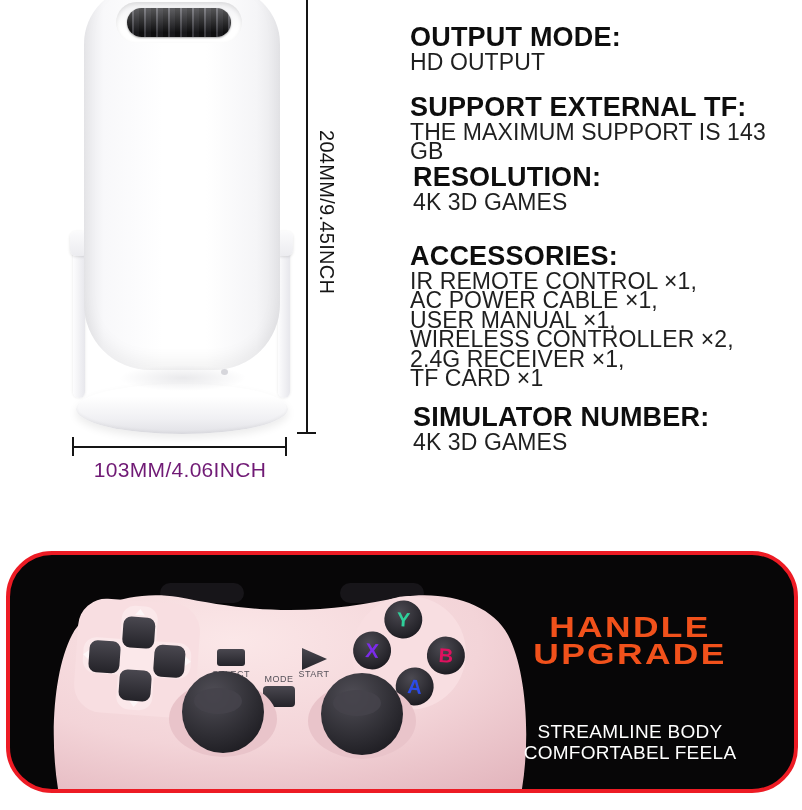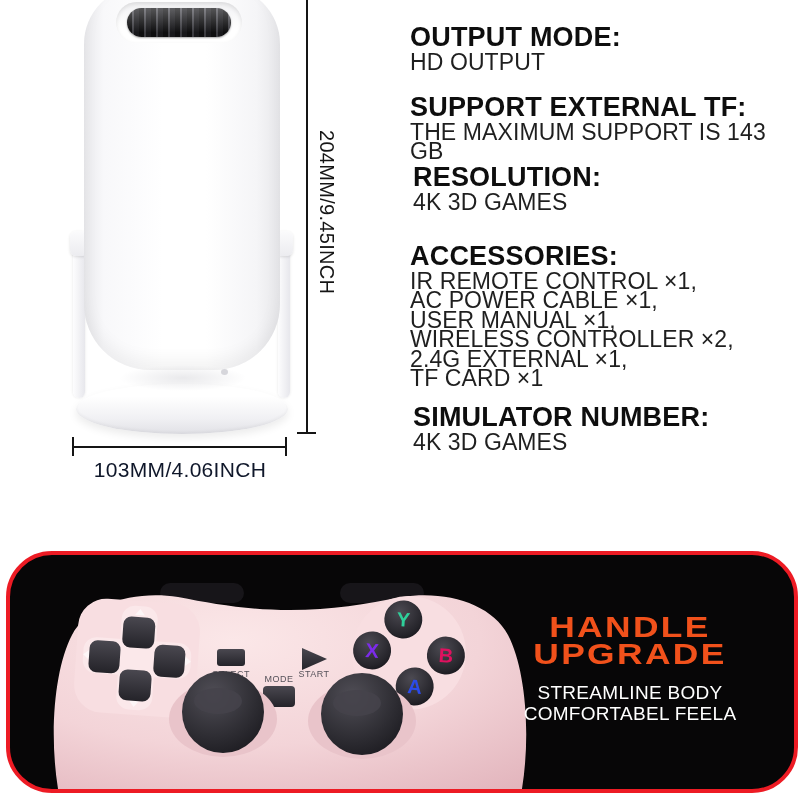--- a/index.html
+++ b/index.html
@@ -32,33 +32,33 @@
   .dim{position:absolute;background:transparent;}
   .dim-line-v{left:306px;top:0;width:0;height:434px;border-left:2px solid #151515;}
   .dim-tick-vb{left:297px;top:432px;width:19px;height:0;border-top:2px solid #151515;}
   .dim-line-h{left:73px;top:446px;width:214px;height:0;border-top:2px solid #151515;}
   .dim-tick-hl{left:72px;top:437px;width:0;height:19px;border-left:2px solid #151515;}
   .dim-tick-hr{left:285px;top:437px;width:0;height:19px;border-left:2px solid #151515;}
   .dim-label-v{position:absolute;left:247px;top:199px;width:160px;height:22px;
             transform:rotate(90deg);transform-origin:center;text-align:center;
             font-size:20px;letter-spacing:0.3px;color:#151515;white-space:nowrap;}
   .dim-label-h{position:absolute;left:63px;top:458px;width:234px;text-align:center;
-            font-size:21px;letter-spacing:0.3px;color:#0f172a;white-space:nowrap;}
+            font-size:21px;letter-spacing:0.3px;color:#701a75;white-space:nowrap;}
   
   .spec{position:absolute;left:410px;width:370px;}
   .spec-h{font-size:27px;font-weight:700;letter-spacing:0.2px;color:#0e0e0e;margin:0 0 6px 0;line-height:20px;}
   .spec-l{font-size:23px;color:#1f1f1f;line-height:19.4px;letter-spacing:0.1px;}
   
   #banner{position:absolute;left:6px;top:551px;width:784px;height:234px;background:#070607;
           border:4px solid #ed1b24;border-radius:46px;overflow:hidden;}
   #pad-svg{position:absolute;left:0;top:0;width:784px;height:234px;}
   .banner-text{position:absolute;right:34px;top:58px;width:260px;text-align:center;}
   .banner-title{color:#f1511b;font-size:30px;line-height:27px;font-weight:700;
           letter-spacing:2px;transform:scaleX(1.18);transform-origin:50% 50%;white-space:nowrap;}
-  .banner-sub{margin-top:15px;color:#ffffff;font-size:19px;line-height:21px;
+  .banner-sub{margin-top:54px;color:#ffffff;font-size:19px;line-height:21px;
           font-weight:400;letter-spacing:0.3px;white-space:nowrap;}
 </style>
 </head>
 <body>
 
 <div id="page">
 
   <div id="top-section">
 
     <div>
@@ -95,21 +95,21 @@
     <div class="spec" style="top:167px;left:413px">
       <div class="spec-h">RESOLUTION:</div>
       <div class="spec-l">4K 3D GAMES</div>
     </div>
     <div class="spec" style="top:246px">
       <div class="spec-h">ACCESSORIES:</div>
       <div class="spec-l">IR REMOTE CONTROL ×1,</div>
       <div class="spec-l">AC POWER CABLE ×1,</div>
       <div class="spec-l">USER MANUAL ×1,</div>
       <div class="spec-l">WIRELESS CONTROLLER ×2,</div>
-      <div class="spec-l">2.4G EXTERNAL ×1,</div>
+      <div class="spec-l">2.4G RECEIVER ×1,</div>
       <div class="spec-l">TF CARD ×1</div>
     </div>
     <div class="spec" style="top:407px;left:413px">
       <div class="spec-h">SIMULATOR NUMBER:</div>
       <div class="spec-l">4K 3D GAMES</div>
     </div>
   </div>
 
   <div id="banner">
 

